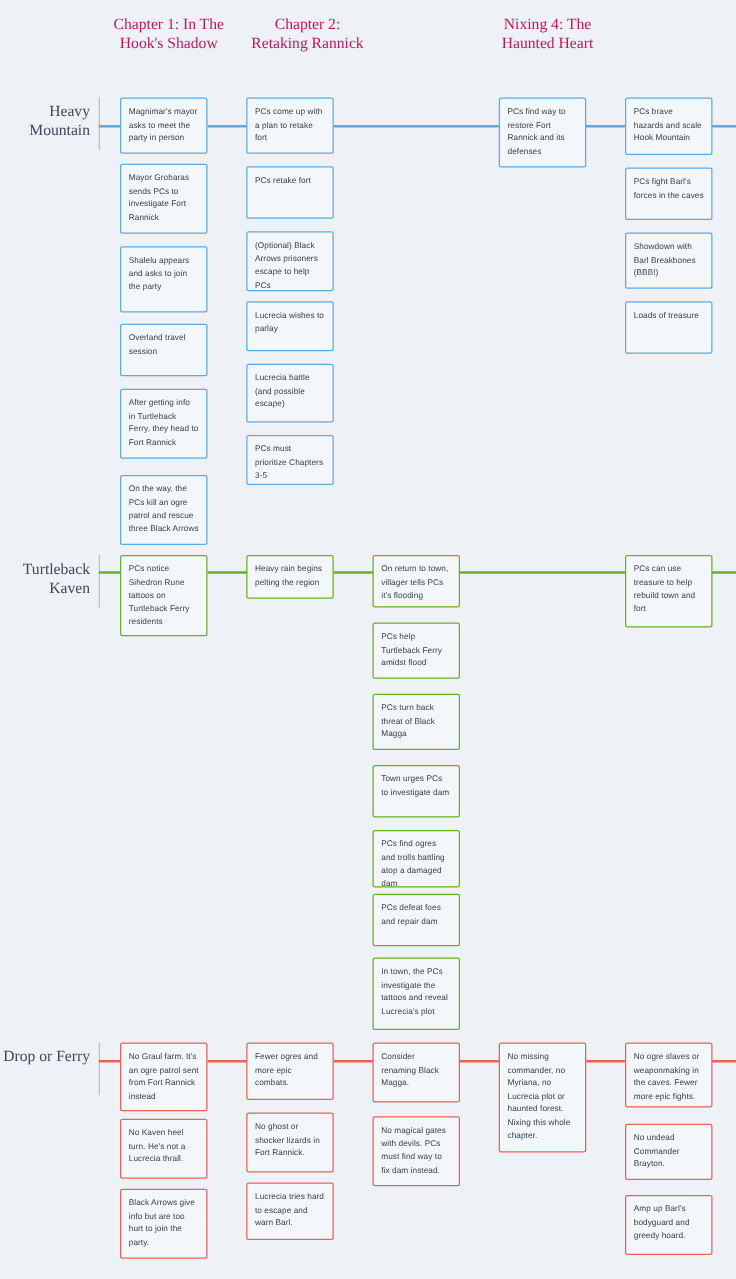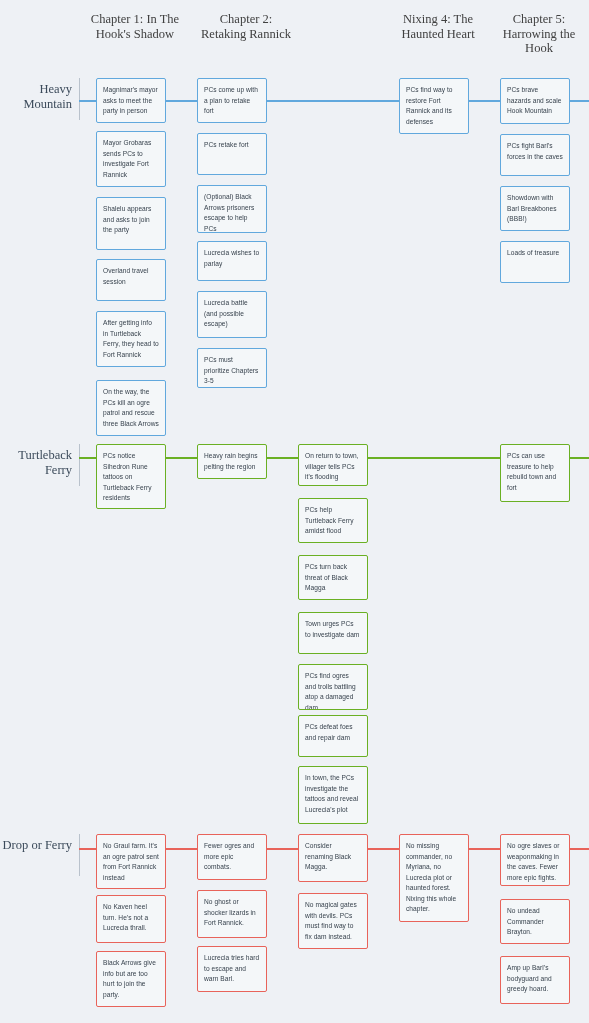--- a/index.html
+++ b/index.html
@@ -19,21 +19,21 @@
     position: absolute;
     inset: 0;
   }
   
   .col-header {
     position: absolute;
     text-align: center;
     font-family: "Liberation Serif", serif;
     font-size: 12.5px;
     line-height: 14.5px;
-    color: #404040;
+    color: #be185d;
     top: 12px;
   }
   
   .row-label {
     position: absolute;
     text-align: right;
     font-family: "Liberation Serif", serif;
     font-size: 12.5px;
     line-height: 14.5px;
     color: #3b4a5a;
@@ -71,26 +71,25 @@
   .card.red   { border-color: #e8635a; }
 </style>
 </head>
 <body>
 
 <div id="board">
 
   <div class="col-header" style="left:85px; width:100px;">Chapter 1: In The Hook's Shadow</div>
   <div class="col-header" style="left:196px; width:100px;">Chapter 2: Retaking Rannick</div>
   <div class="col-header" style="left:388px; width:100px;">Nixing 4: The Haunted Heart</div>
-  <div class="col-header" style="left:489px; width:100px;">Chapter 5: Harrowing the Hook</div>
 
   <div class="row-label" style="left:0px; width:72px; top:82px;">Heavy Mountain</div>
   <div class="row-divider" style="left:79px; top:78px; height:42px;"></div>
 
-  <div class="row-label" style="left:0px; width:72px; top:448px;">Turtleback Ferry</div>
+  <div class="row-label" style="left:0px; width:72px; top:448px;">Turtleback Kaven</div>
   <div class="row-divider" style="left:79px; top:444px; height:42px;"></div>
 
   <div class="row-label" style="left:0px; width:72px; top:838px;">Drop or Ferry</div>
   <div class="row-divider" style="left:79px; top:834px; height:42px;"></div>
 
   <div class="conn blue" style="left:79px;  top:100px; width:18px;"></div>
   <div class="conn blue" style="left:166px; top:100px; width:32px;"></div>
   <div class="conn blue" style="left:267px; top:100px; width:132px;"></div>
   <div class="conn blue" style="left:468px; top:100px; width:32px;"></div>
   <div class="conn blue" style="left:569px; top:100px; width:20px;"></div>

